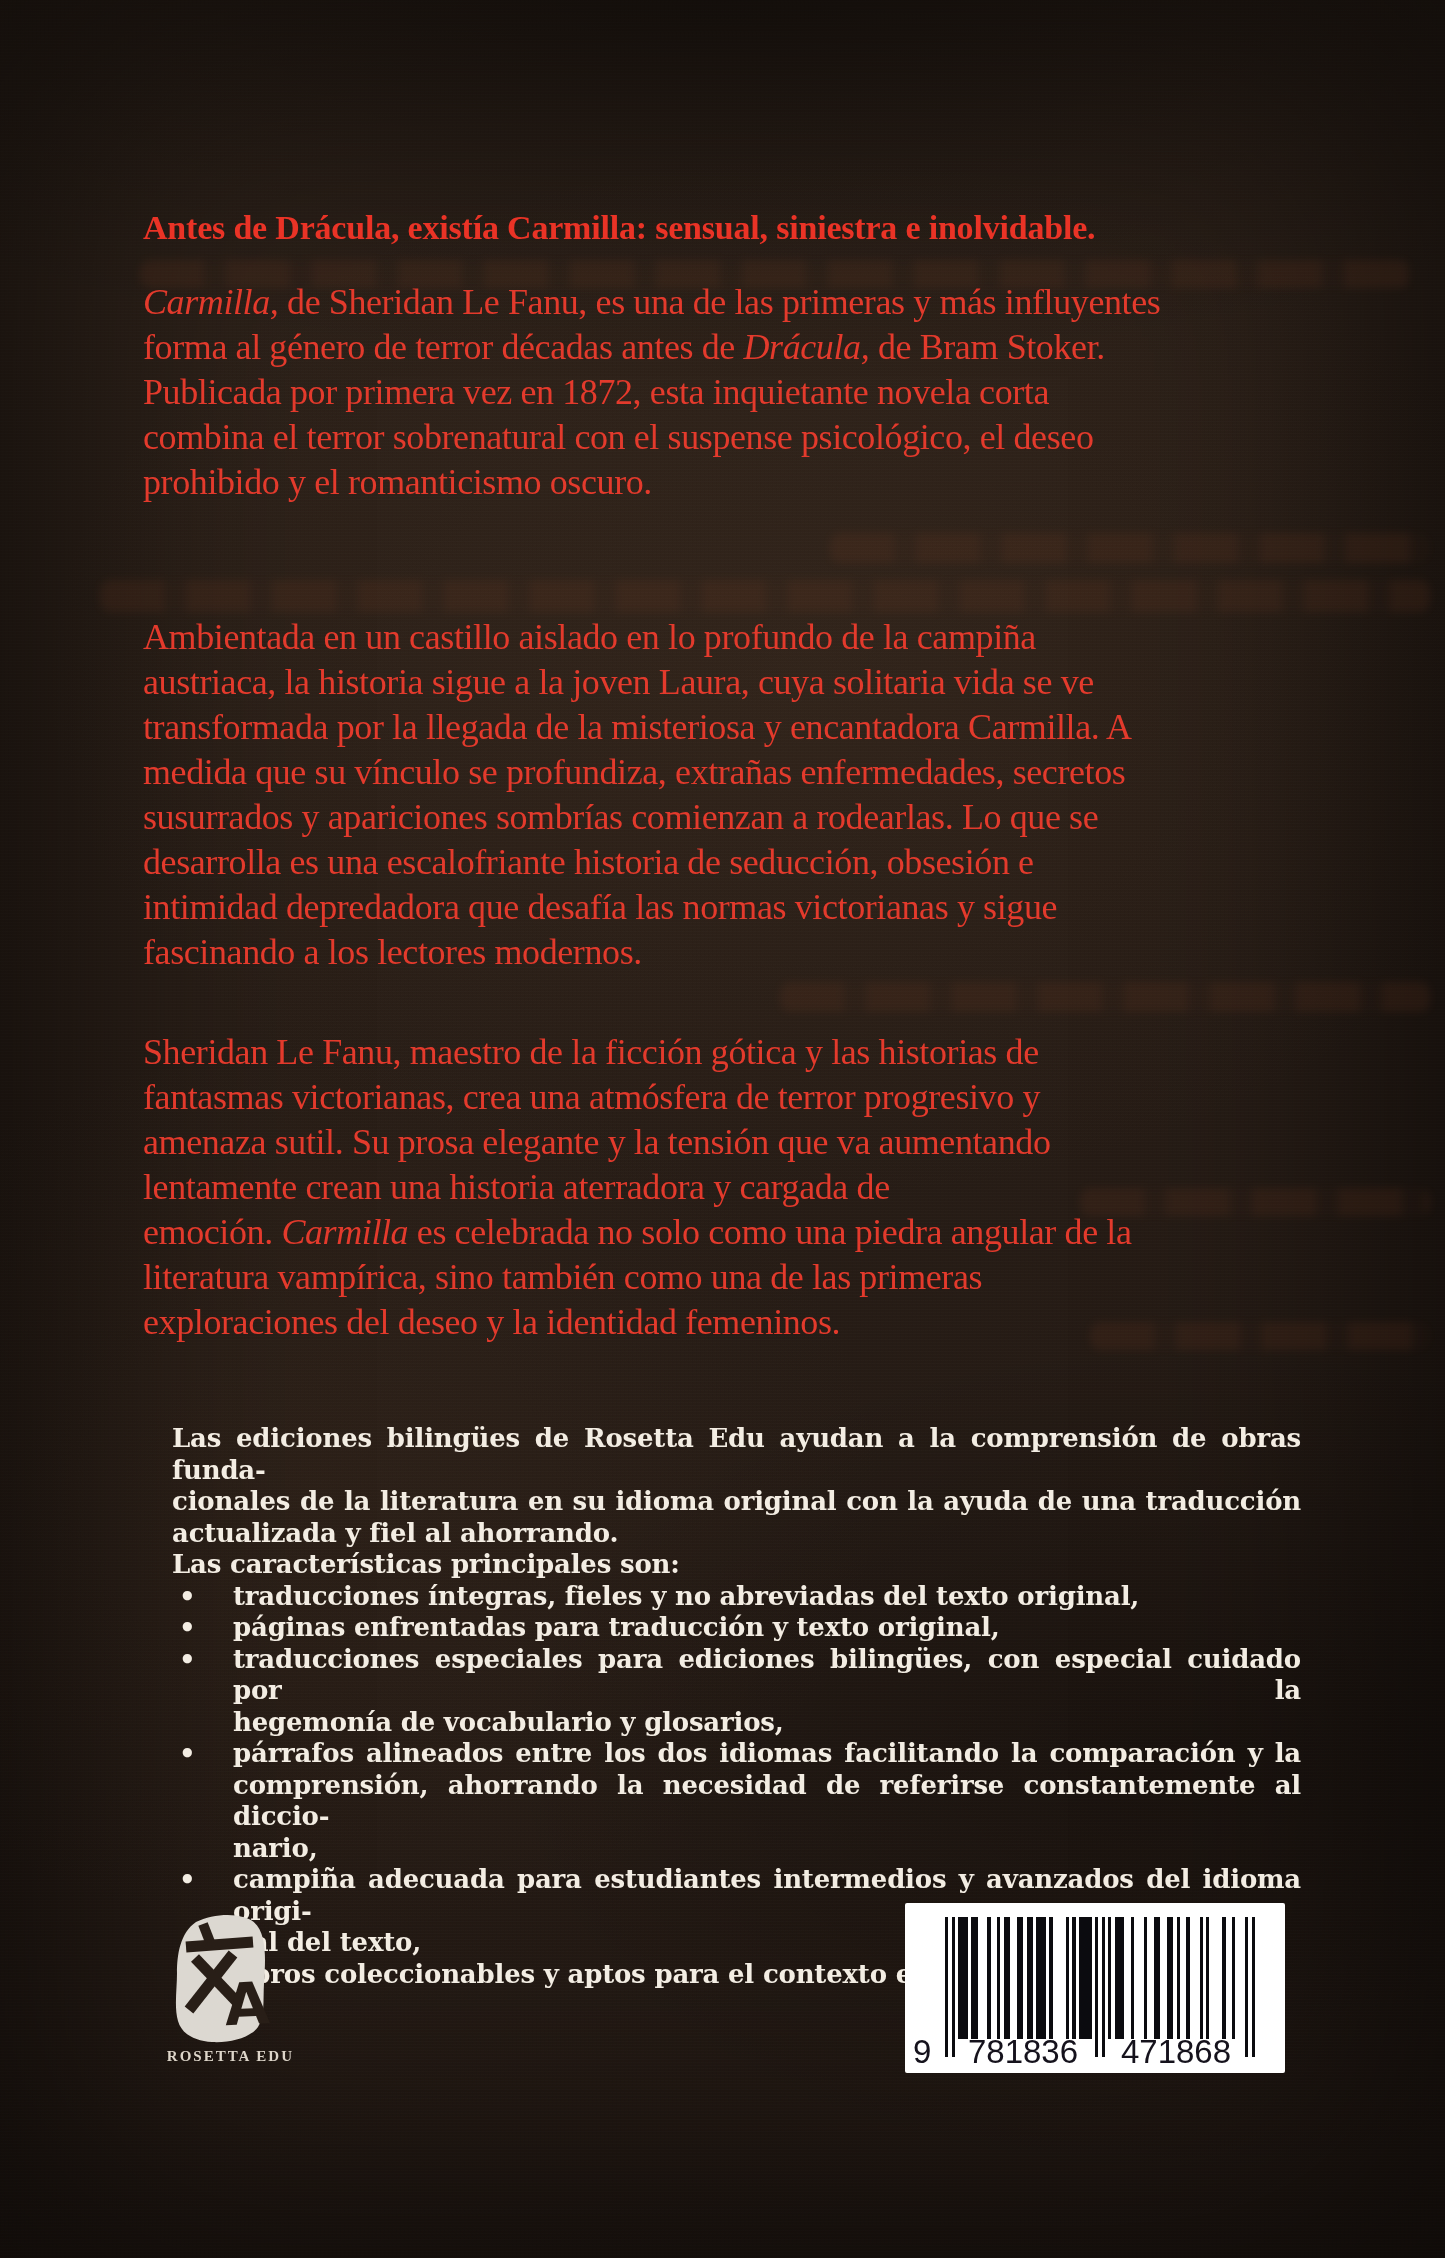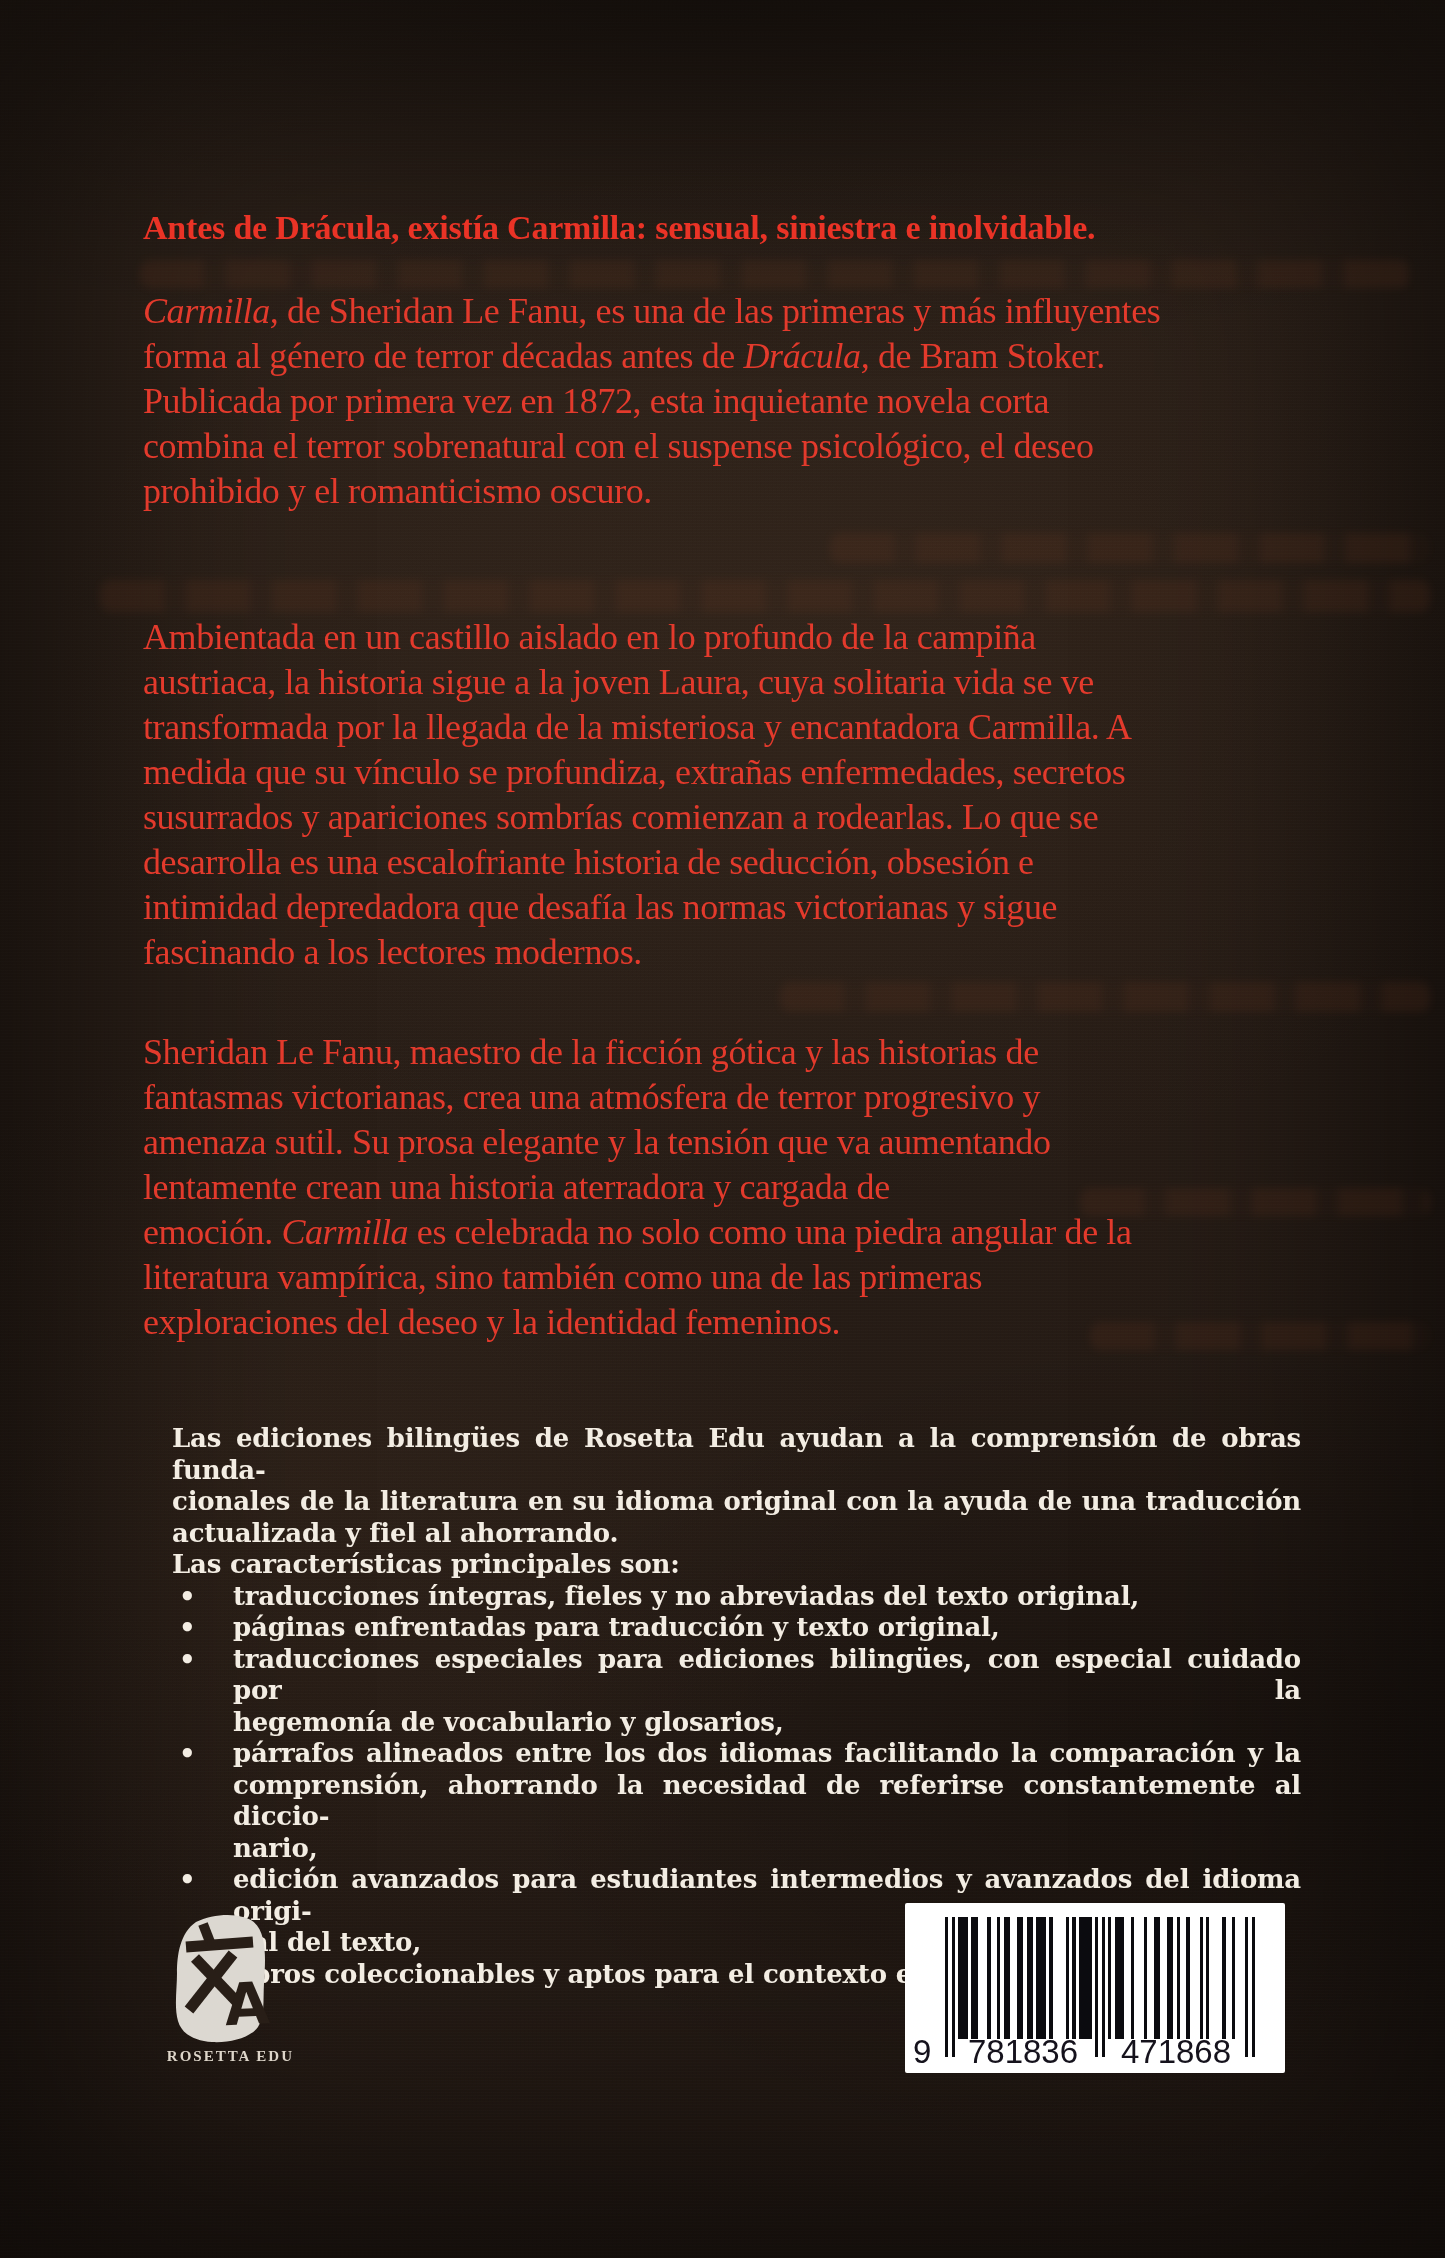--- a/index.html
+++ b/index.html
@@ -32,21 +32,21 @@
   .g6{left:1090px;top:1322px;width:340px;height:28px;}
 
   .tagline{
     position:absolute;left:143px;top:208px;margin:0;
     font:bold 34px/40px "Liberation Serif", serif;letter-spacing:-.2px;
     color:#ea3326;white-space:pre;
   }
   .para{position:absolute;left:143px;color:#e33a2c;}
   .para .sline{font:400 36px/45px "Liberation Serif", serif;letter-spacing:-.4px;white-space:pre;}
   .para .it{font-style:italic;}
-  .p0{top:289px;} .p1{top:615px;} .p2{top:1030px;}
+  .p0{top:280px;} .p1{top:615px;} .p2{top:1030px;}
 
   .pub{
     position:absolute;left:172px;top:1423px;width:1129px;
     color:#f3ede3;font-family:"DejaVu Serif", serif;font-weight:bold;
     font-size:26px;line-height:31.5px;letter-spacing:-.2px;
   }
   .pline{text-align:left;}
   .pline.just{text-align:justify;text-align-last:justify;}
   .feature{display:flex;}
   .feature .marker{flex:0 0 61px;padding-left:7px;box-sizing:border-box;font-size:26px;}
@@ -145,21 +145,21 @@
           <span class="marker">•</span>
           <div class="ftext">
             <div class="pline just">párrafos alineados entre los dos idiomas facilitando la comparación y la</div>
             <div class="pline just">comprensión, ahorrando la necesidad de referirse constantemente al diccio-</div>
             <div class="pline">nario,</div>
           </div>
         </div>
         <div class="feature">
           <span class="marker">•</span>
           <div class="ftext">
-            <div class="pline just">edición avanzados para estudiantes intermedios y avanzados del idioma origi-</div>
+            <div class="pline just">campiña adecuada para estudiantes intermedios y avanzados del idioma origi-</div>
             <div class="pline">nal del texto,</div>
           </div>
         </div>
         <div class="feature">
           <span class="marker">•</span>
           <div class="ftext">
             <div class="pline">libros coleccionables y aptos para el contexto educativo.</div>
           </div>
         </div>
       </div>

